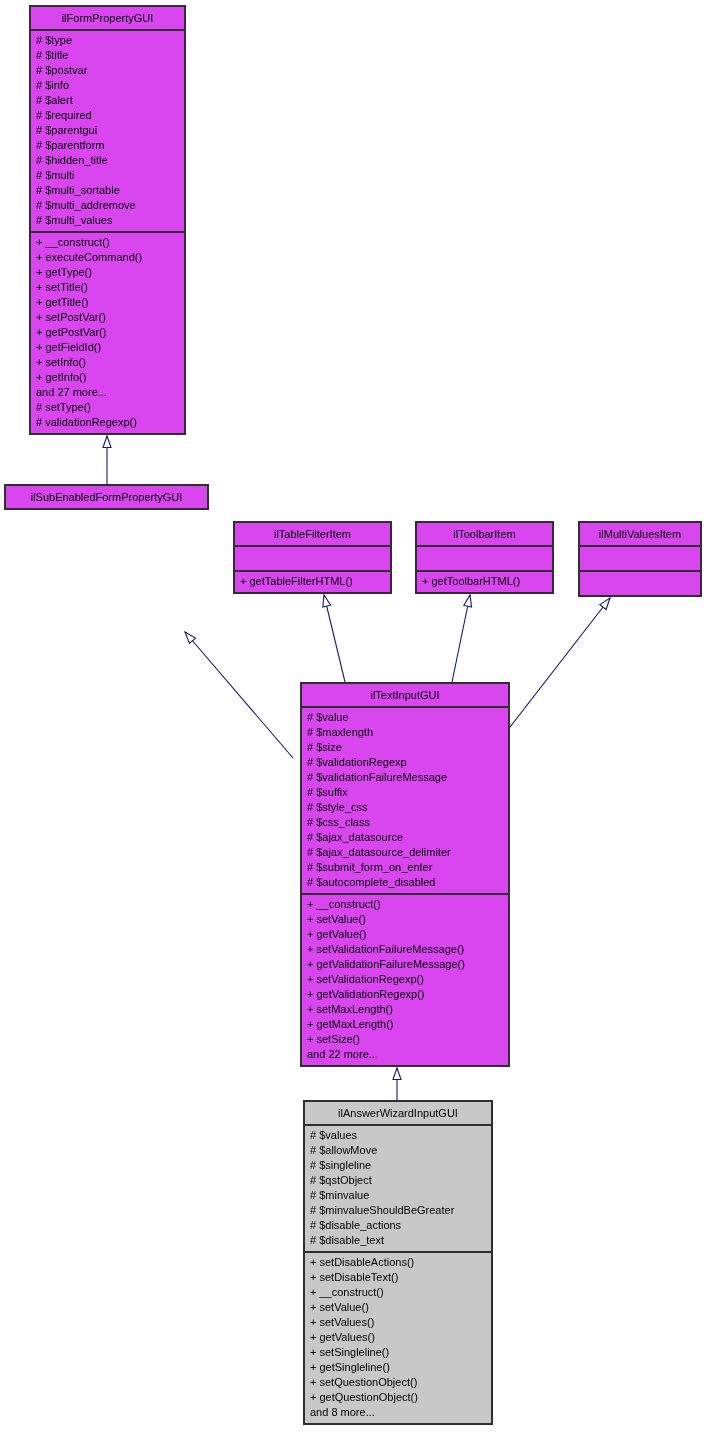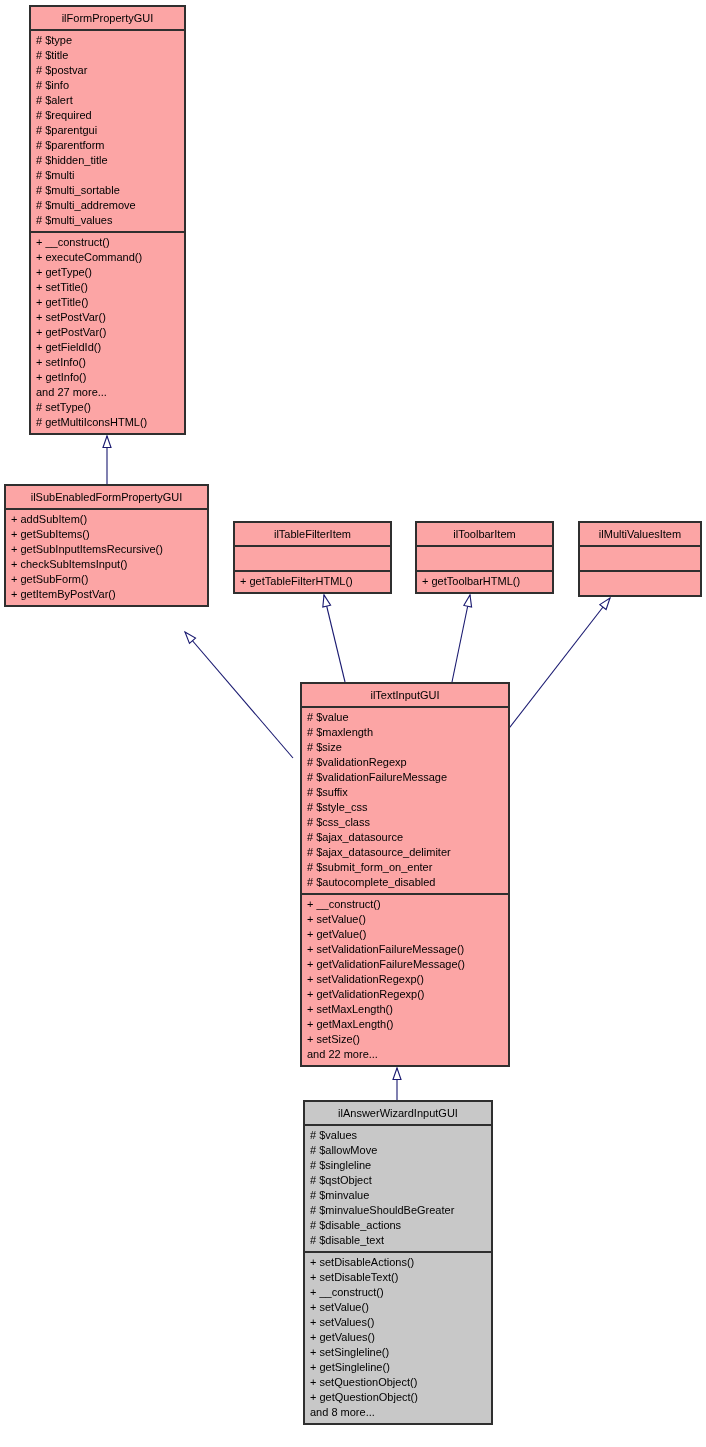--- a/index.html
+++ b/index.html
@@ -8,21 +8,21 @@
     width:706px; height:1447px;
     font-family:"Liberation Sans","DejaVu Sans",sans-serif;
     font-size:11px;
     color:#000000;
     background:#ffffff;
     overflow:hidden;
   }
   .uml-box {
     position:absolute;
     box-sizing:border-box;
-    background:#fca5a5;
+    background:#d946ef;
     border:2px solid #2f2f2f;
   }
   .uml-box.highlight { background:#c8c8c8; }
   .uml-title {
     height:22px; line-height:22px;
     text-align:center;
     white-space:nowrap;
     overflow:hidden;
   }
   .uml-sec {
@@ -78,34 +78,26 @@
       <div class="uml-ln">+ getType()</div>
       <div class="uml-ln">+ setTitle()</div>
       <div class="uml-ln">+ getTitle()</div>
       <div class="uml-ln">+ setPostVar()</div>
       <div class="uml-ln">+ getPostVar()</div>
       <div class="uml-ln">+ getFieldId()</div>
       <div class="uml-ln">+ setInfo()</div>
       <div class="uml-ln">+ getInfo()</div>
       <div class="uml-ln">and 27 more...</div>
       <div class="uml-ln"># setType()</div>
-      <div class="uml-ln"># getMultiIconsHTML()</div>
+      <div class="uml-ln"># validationRegexp()</div>
     </div>
   </div>
 
   <div class="uml-box" style="left:4px; top:484px; width:205px;">
     <div class="uml-title">ilSubEnabledFormPropertyGUI</div>
-    <div class="uml-sec">
-      <div class="uml-ln">+ addSubItem()</div>
-      <div class="uml-ln">+ getSubItems()</div>
-      <div class="uml-ln">+ getSubInputItemsRecursive()</div>
-      <div class="uml-ln">+ checkSubItemsInput()</div>
-      <div class="uml-ln">+ getSubForm()</div>
-      <div class="uml-ln">+ getItemByPostVar()</div>
-    </div>
   </div>
 
   <div class="uml-box" style="left:415px; top:521px; width:139px;">
     <div class="uml-title">ilToolbarItem</div>
     <div class="uml-sec empty"></div>
     <div class="uml-sec">
       <div class="uml-ln">+ getToolbarHTML()</div>
     </div>
   </div>
 

